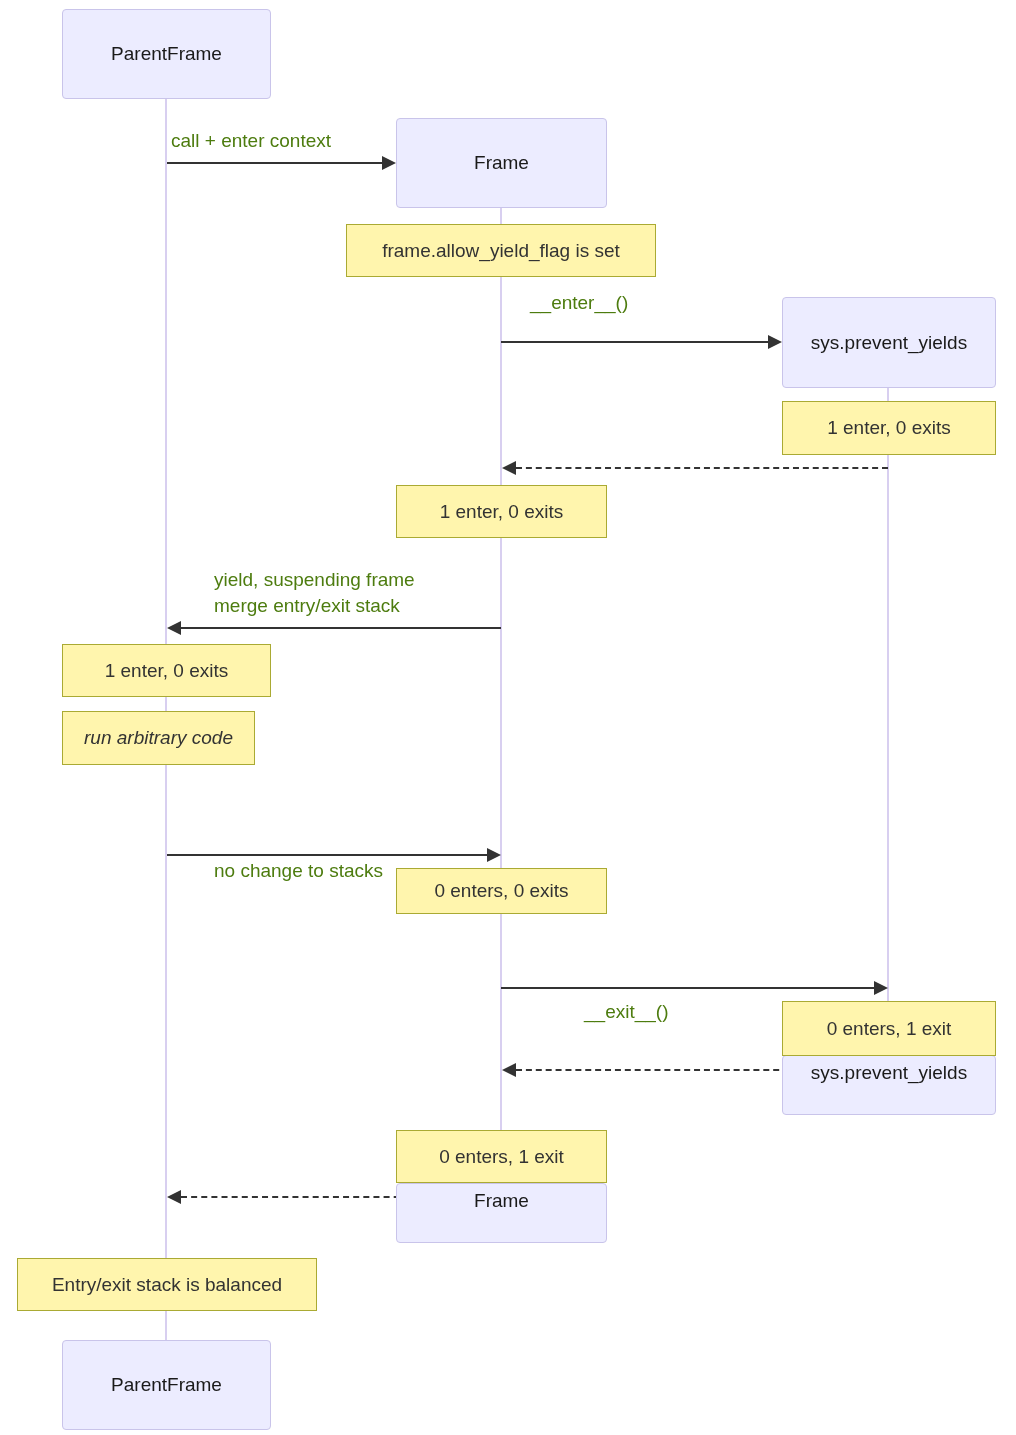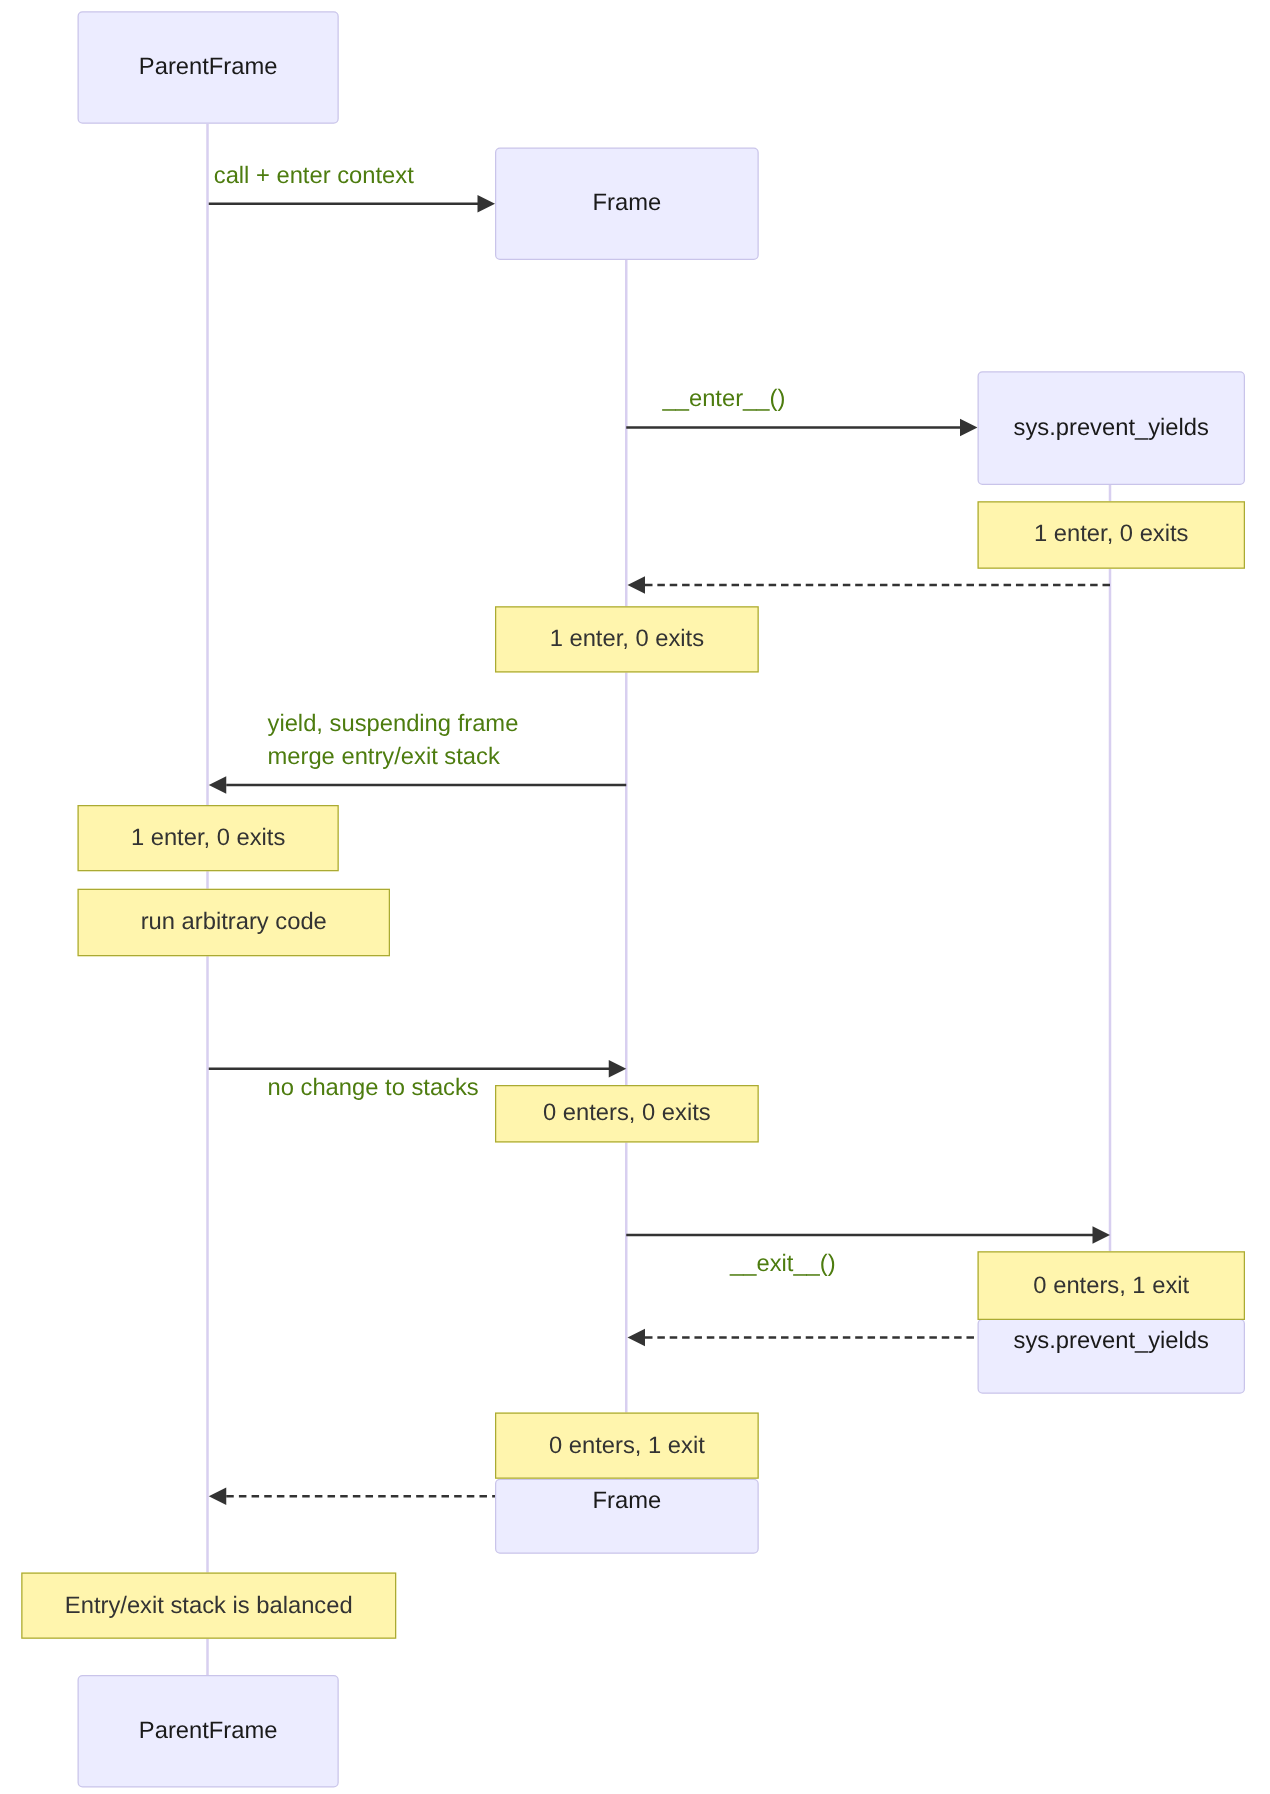--- a/index.html
+++ b/index.html
@@ -78,21 +78,21 @@
 <div class="canvas">
 
   <div class="lifeline" style="left:165px; top:99px;  height:1241px;"></div>
   <div class="lifeline" style="left:500px; top:208px; height:975px;"></div>
   <div class="lifeline" style="left:887px; top:388px; height:668px;"></div>
 
   <div class="msg-label" style="left:171px; top:128px; width:220px;">call + enter context</div>
   <div class="msg-line" style="left:167px; top:162px; width:216px;"></div>
   <div class="arrowhead right" style="left:382px; top:156px;"></div>
 
-  <div class="msg-label" style="left:530px; top:307px; width:220px;">__enter__()</div>
+  <div class="msg-label" style="left:530px; top:290px; width:220px;">__enter__()</div>
   <div class="msg-line" style="left:501px; top:341px; width:268px;"></div>
   <div class="arrowhead right" style="left:768px; top:335px;"></div>
 
   <div class="msg-line dashed" style="left:516px; top:467px; width:372px;"></div>
   <div class="arrowhead left" style="left:502px; top:461px;"></div>
 
   <div class="msg-label" style="left:214px; top:593px; width:240px;">merge entry/exit stack</div>
   <div class="msg-label" style="left:214px; top:567px; width:240px;">yield, suspending frame</div>
   <div class="msg-line" style="left:181px; top:627px; width:320px;"></div>
   <div class="arrowhead left" style="left:167px; top:621px;"></div>
@@ -104,24 +104,25 @@
   <div class="msg-label" style="left:584px; top:952px; width:220px;margin-top:47px;">__exit__()</div>
   <div class="msg-line" style="left:501px; top:987px; width:374px;"></div>
   <div class="arrowhead right" style="left:874px; top:981px;"></div>
 
   <div class="msg-line dashed" style="left:516px; top:1069px; width:372px;"></div>
   <div class="arrowhead left" style="left:502px; top:1063px;"></div>
 
   <div class="msg-line dashed" style="left:181px; top:1196px; width:320px;"></div>
   <div class="arrowhead left" style="left:167px; top:1190px;"></div>
 
+  <div class="note" style="left:346px; top:224px;  width:310px; height:53px;">frame.allow_yield_flag is set</div>
   <div class="note" style="left:782px; top:401px;  width:214px; height:54px;">1 enter, 0 exits</div>
   <div class="note" style="left:396px; top:485px;  width:211px; height:53px;">1 enter, 0 exits</div>
   <div class="note" style="left:62px;  top:644px;  width:209px; height:53px;">1 enter, 0 exits</div>
-  <div class="note" style="left:62px;  top:711px;  width:250px; height:54px;">run arbitrary code</div>
+  <div class="note" style="left:62px;  top:711px;  width:193px; height:54px;font-style:italic;">run arbitrary code</div>
   <div class="note" style="left:396px; top:868px;  width:211px; height:46px;">0 enters, 0 exits</div>
   <div class="note" style="left:782px; top:1001px; width:214px; height:55px;">0 enters, 1 exit</div>
   <div class="note" style="left:396px; top:1130px; width:211px; height:53px;">0 enters, 1 exit</div>
   <div class="note" style="left:17px;  top:1258px; width:300px; height:53px;">Entry/exit stack is balanced</div>
 
   <div class="actor" style="left:62px;  top:9px;   width:209px; height:90px;">ParentFrame</div>
   <div class="actor" style="left:396px; top:118px; width:211px; height:90px;">Frame</div>
   <div class="actor" style="left:782px; top:297px; width:214px; height:91px;">sys.prevent_yields</div>
 
   <div class="actor top-align" style="left:782px; top:1055px; width:214px; height:60px;">sys.prevent_yields</div>

